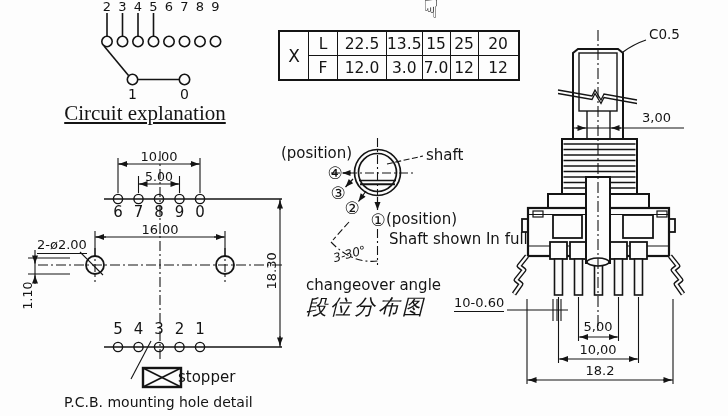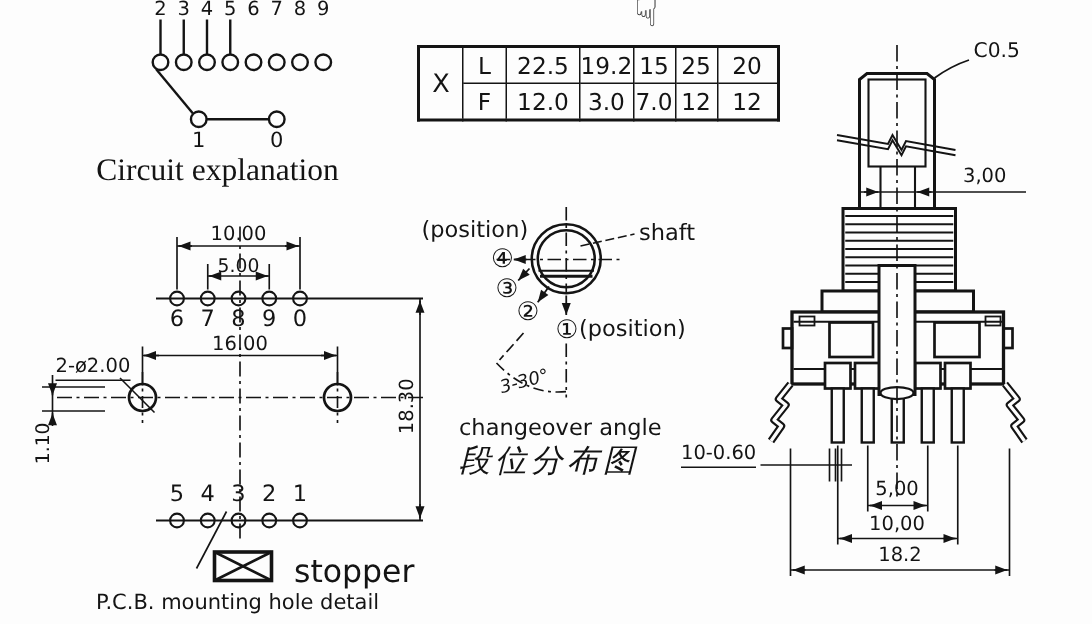--- a/index.html
+++ b/index.html
@@ -3,21 +3,21 @@
 <meta charset="utf-8">
 <style>
   html,body{margin:0;padding:0;background:#fdfdfd;}
   #stage{position:relative;width:728px;height:416px;background:#fdfdfd;overflow:hidden;
          font-family:"DejaVu Sans",sans-serif;color:#141414;}
   #linework{position:absolute;left:0;top:0;}
   .lbl{position:absolute;font:13px "DejaVu Sans",sans-serif;color:#141414;white-space:nowrap;line-height:1.05;}
   .ctr{text-align:center;}
   .rot90{transform:rotate(-90deg);transform-origin:center;}
   .underln{border-bottom:1.3px solid #141414;padding-bottom:1px;}
-  .serif{font-family:"Liberation Serif","DejaVu Serif",serif;}
+  .serif{font-family:"Liberation Serif","DejaVu Serif",serif;text-decoration:underline;}
   .tolstack{display:inline-block;vertical-align:top;font-size:7.5px;line-height:1.0;margin-left:2px;}
   
   #spec-table{position:absolute;left:278px;top:30px;border-collapse:collapse;background:#fdfdfd;}
   #spec-table td{border:1.6px solid #141414;text-align:center;padding:0;
                  font:15.5px "DejaVu Sans",sans-serif;height:23px;}
   #spec-table{border:2.2px solid #141414;}
   .cw0{width:28px;} .cw1{width:28px;} .cw2{width:48px;} .cw3{width:33px;}
   .cw4{width:27px;} .cw5{width:27px;} .cw6{width:39px;}
   .marker-glyph{position:absolute;width:18px;height:18px;text-align:center;
                 font-size:17px;line-height:18px;color:#141414;}
@@ -232,21 +232,21 @@
 <span class="lbl ctr" style="left:177.5px;top:87px;width:14px;font-size:14px">0</span>
 <div class="lbl ctr serif" style="left:14px;top:102px;width:262px;font-size:21px">Circuit explanation</div>
 
 <span class="lbl" style="left:423px;top:-4px;font-size:26px">☟</span>
 <table id="spec-table">
   <tbody>
         <tr>
     <td rowspan="2" class="cw0" style="font-size:17px">X</td>
     <td class="cw1">L</td>
     <td class="cw2">22.5</td>
-    <td class="cw3">19.2</td>
+    <td class="cw3">13.5</td>
     <td class="cw4">15</td>
     <td class="cw5">25</td>
     <td class="cw6">20</td>
   </tr>
   <tr>
     <td>F</td>
     <td>12.0</td>
     <td>3.0</td>
     <td>7.0</td>
     <td>12</td>
@@ -264,31 +264,32 @@
 <span class="lbl ctr" style="left:130.5px;top:322px;width:16px;font-size:15px">4</span>
 <span class="lbl ctr" style="left:151px;top:322px;width:16px;font-size:15px">3</span>
 <span class="lbl ctr" style="left:171.5px;top:322px;width:16px;font-size:15px">2</span>
 <span class="lbl ctr" style="left:192px;top:322px;width:16px;font-size:15px">1</span>
 <div class="lbl ctr" style="left:139px;top:150px;width:40px">10.00</div>
 <div class="lbl ctr" style="left:142px;top:170px;width:34px;font-size:12.5px">5.00</div>
 <div class="lbl ctr" style="left:140px;top:223px;width:40px">16.00</div>
 <span class="lbl underln" style="left:37px;top:238px">2-ø2.00</span>
 <div class="lbl ctr rot90" style="left:250px;top:264px;width:44px">18.30</div>
 <div class="lbl ctr rot90" style="left:10px;top:289px;width:36px;font-size:12.5px">1.10</div>
-<span class="lbl" style="left:196px;top:370px;font-size:21px">stopper</span>
+<span class="lbl" style="left:178px;top:370px;font-size:15px">stopper</span>
 <div class="lbl" style="left:64px;top:395px;font-size:14px">P.C.B. mounting hole detail</div>
 
 <span class="lbl" style="left:281px;top:146px;font-size:15px">(position)</span>
 <span class="lbl" style="left:426px;top:148px;font-size:15px">shaft</span>
 <span class="marker-glyph" style="left:326px;top:164px">④</span>
 <span class="marker-glyph" style="left:329px;top:184px">③</span>
 <span class="marker-glyph" style="left:343px;top:199px">②</span>
 <span class="marker-glyph" style="left:369px;top:211px">①</span>
 <span class="lbl" style="left:386px;top:212px;font-size:15px">(position)</span>
 <span class="lbl" style="left:333px;top:248px;font-size:12px;font-style:italic;transform:rotate(-15deg)">3-30°</span>
+<span class="lbl" style="left:389px;top:232px;font-size:15px">Shaft shown In full</span>
 <span class="lbl" style="left:306px;top:278px;font-size:15px">changeover angle</span>
 <span class="lbl" style="left:306px;top:296px;font-size:21px;font-style:italic;letter-spacing:3px">段位分布图</span>
 
 <span class="lbl" style="left:649px;top:27px;font-size:13.5px">C0.5</span>
 <span class="lbl" style="left:642px;top:111px">3,00</span>
 <span class="lbl underln" style="left:454px;top:296px">10-0.60</span>
 <div class="lbl ctr" style="left:578px;top:320px;width:40px">5,00</div>
 <div class="lbl ctr" style="left:574px;top:343px;width:48px">10,00</div>
 <div class="lbl ctr" style="left:581px;top:364px;width:38px">18.2</div>
 

